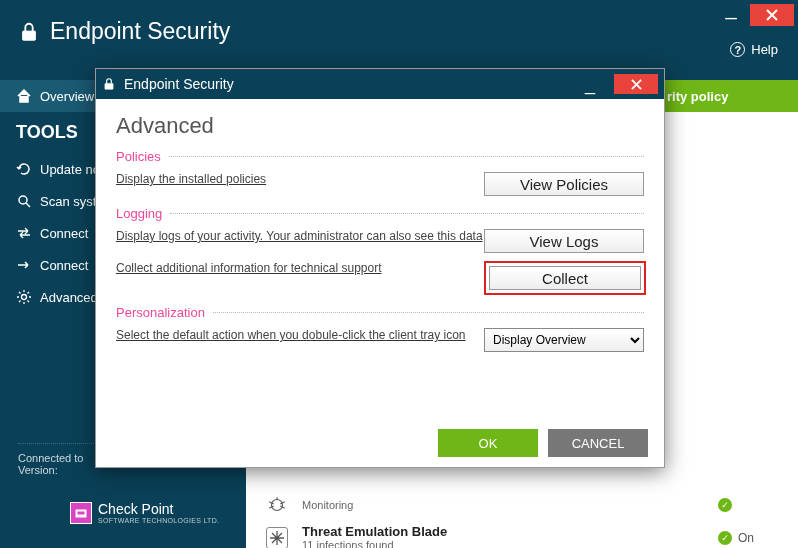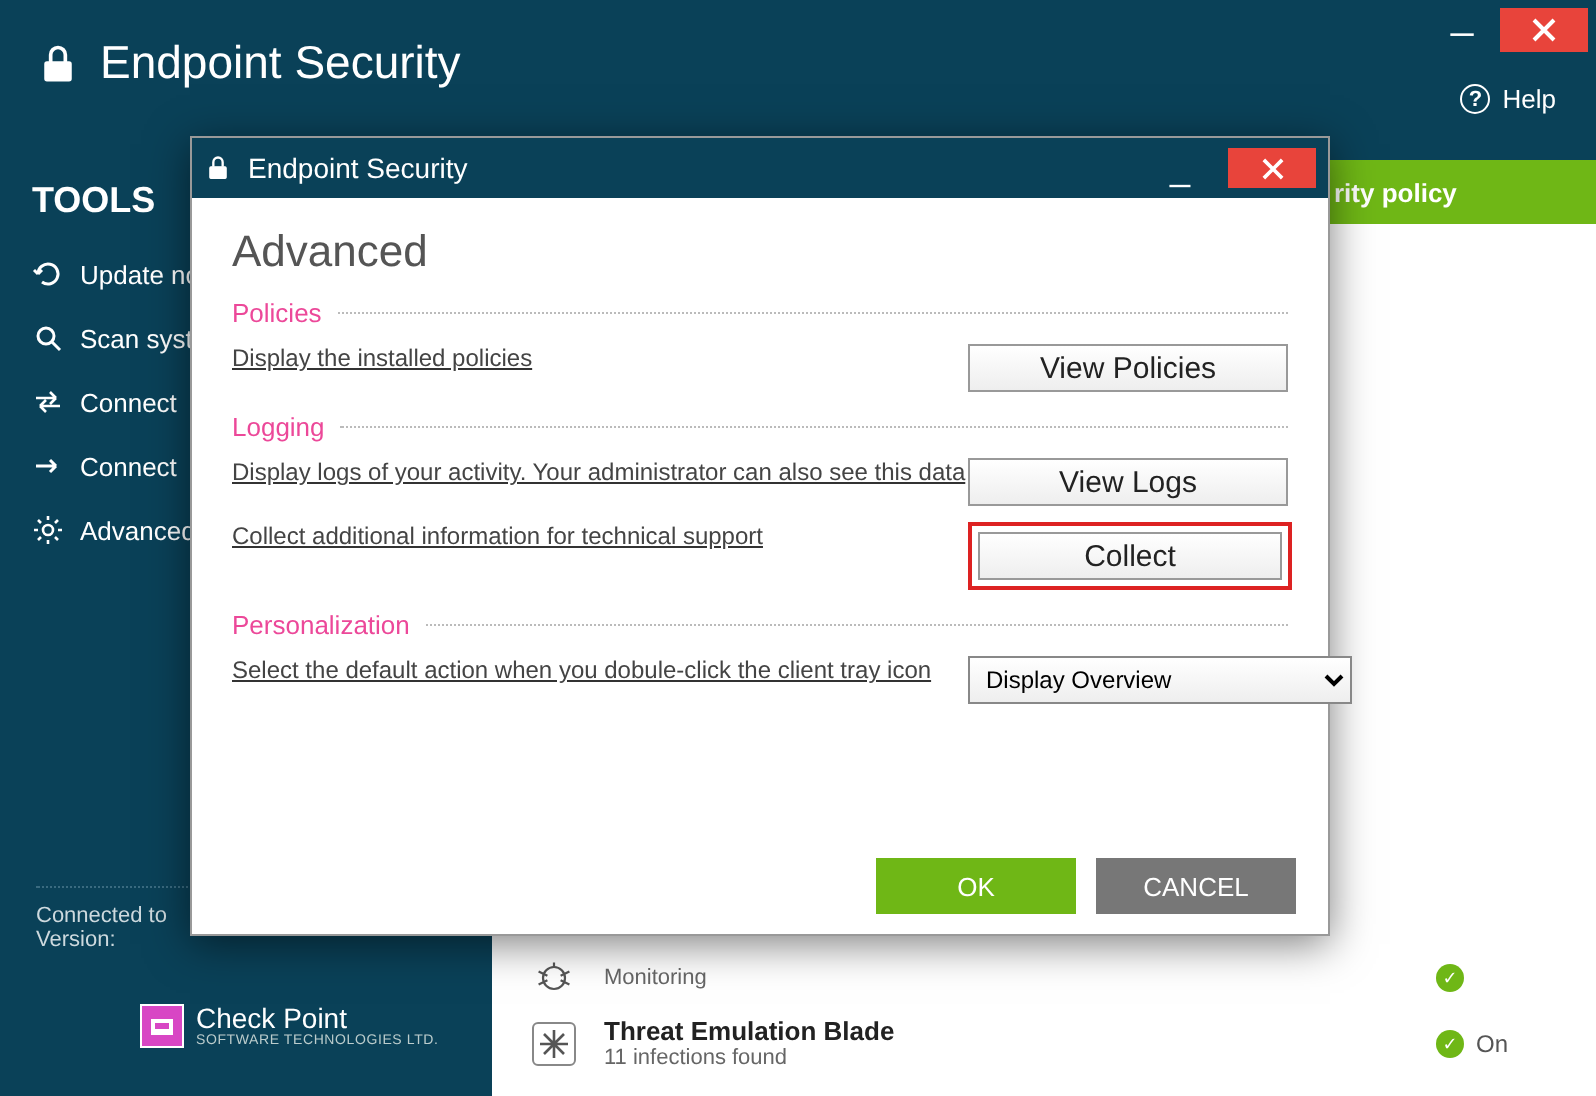--- a/index.html
+++ b/index.html
@@ -35,21 +35,21 @@
   .status-area { position: absolute; left: 18px; bottom: 72px; color: #cdd9de; font-size: 11px; border-top: 1px dotted #3a6b80; padding-top: 8px; width: 200px; }
 
   
   .cp-logo { position: absolute; left: 70px; bottom: 24px; display: flex; align-items: center; gap: 6px; color: #fff; }
   .cp-logo .logo-box { width: 22px; height: 22px; background: #d846c4; border: 1px solid #fff; display: flex; align-items: center; justify-content: center; }
   .cp-logo .logo-box svg { width: 14px; height: 14px; }
   .cp-logo .txt .l1 { font-size: 14px; font-weight: 400; }
   .cp-logo .txt .l2 { font-size: 7px; letter-spacing: 0.3px; color: #bcc; }
 
   
-  .bottom-strip { position: absolute; left: 246px; right: 0; bottom: 0; height: 80px; background: #fff; padding: 6px 20px; }
+  .bottom-strip { position: absolute; left: 246px; right: 0; bottom: 0; height: 80px; background: #fff; padding: 22px 20px; }
   .blade-row { display: flex; align-items: center; gap: 14px; padding: 4px 0; }
   .blade-icon { width: 22px; height: 22px; display:flex; align-items:center; justify-content:center; }
   .blade-info { flex: 1; }
   .blade-info .bname { font-size: 13px; font-weight: bold; color: #222; }
   .blade-info .bsub { font-size: 11px; color: #666; }
   .blade-status { display: flex; align-items: center; gap: 6px; color: #555; font-size: 12px; width: 60px; }
   .green-dot { width: 14px; height: 14px; background: #6fb716; border-radius: 50%; display:flex; align-items:center; justify-content:center; }
   .green-dot::after { content:"✓"; color:#fff; font-size:9px; }
 
   
@@ -64,21 +64,21 @@
   .modal-body { padding: 14px 20px 0 20px; font-size: 12px; color: #333; }
   .modal-h1 { font-size: 22px; color: #555; font-weight: 300; margin-bottom: 10px; }
   .section-h { color: #ec4899; font-size: 13px; margin: 10px 0 8px; display:flex; align-items:center; white-space:nowrap; }
   .section-h::after { content:""; flex:1; border-bottom: 1px dotted #bbb; margin-left: 8px; }
   .row { display: flex; margin-bottom: 8px; text-decoration: underline; }
   .row .lbl { flex: 1; color: #444; }
   .row .ctl { width: 160px; }
   .wbtn { width: 160px; height: 24px; background: linear-gradient(#fff,#eee); border: 1px solid #999; font-size: 15px; cursor: pointer; color:#222; }
   .collect-wrap { border: 2px solid #d22; padding: 3px; display:inline-block; }
   .collect-wrap .wbtn { width: 152px; }
-  .sel { width: 192px; height: 24px; border: 1px solid #888; font-size: 12px; padding: 0 4px; background: linear-gradient(#fff,#eee);}
+  .sel { width: 160px; height: 24px; border: 1px solid #888; font-size: 12px; padding: 0 4px; background: linear-gradient(#fff,#eee);}
 
   .modal-footer { position: absolute; bottom: 10px; right: 16px; display: flex; gap: 10px; }
   .fbtn { width: 100px; height: 28px; border: none; color: #fff; font-size: 13px; cursor: pointer; }
   .fbtn.ok { background: #6fb716; }
   .fbtn.cancel { background: #777; }
 
   svg { stroke: currentColor; fill: none; }
 </style>
 </head>
 <body>
@@ -99,20 +99,26 @@
   </svg>
   <span class="outer-title">Endpoint Security</span>
 </div>
 
 <div class="help-link">
   <span class="qmark">?</span>
   <span>Help</span>
 </div>
 
 <div class="sidebar">
+  <div class="sidebar-item active">
+    <svg class="ico" viewBox="0 0 16 16">
+        <path d="M2 8 L8 2 L14 8 M4 7 V14 H12 V7" stroke="#fff" stroke-width="1.5" fill="#fff"></path>
+      </svg>
+    <span>Overview</span>
+  </div>
   <div class="sidebar-heading">TOOLS</div>
   <div class="sidebar-item">
     <svg class="ico" viewBox="0 0 16 16">
         <path d="M3 8a5 5 0 1 1 2 4 M3 8 l-2 -2 M3 8 l2 -2" stroke="#fff" stroke-width="1.5"></path>
       </svg>
     <span>Update now</span>
   </div>
   <div class="sidebar-item">
     <svg class="ico" viewBox="0 0 16 16">
         <circle cx="7" cy="7" r="4" stroke="#fff" stroke-width="1.5"></circle>

